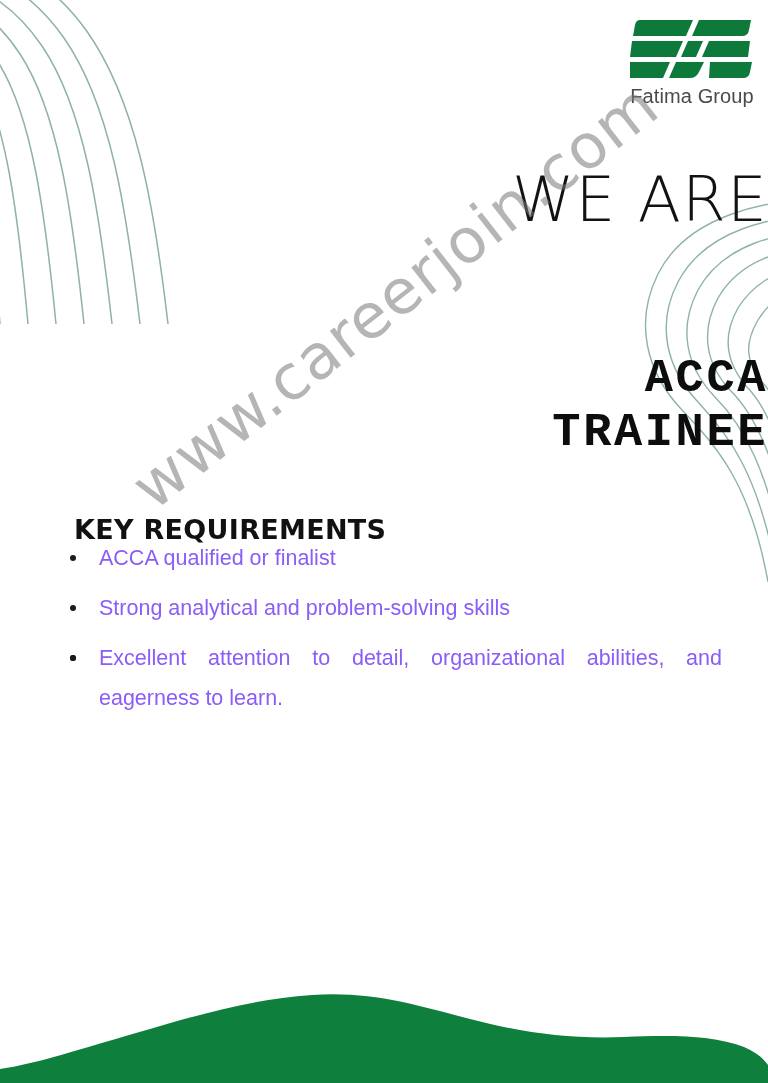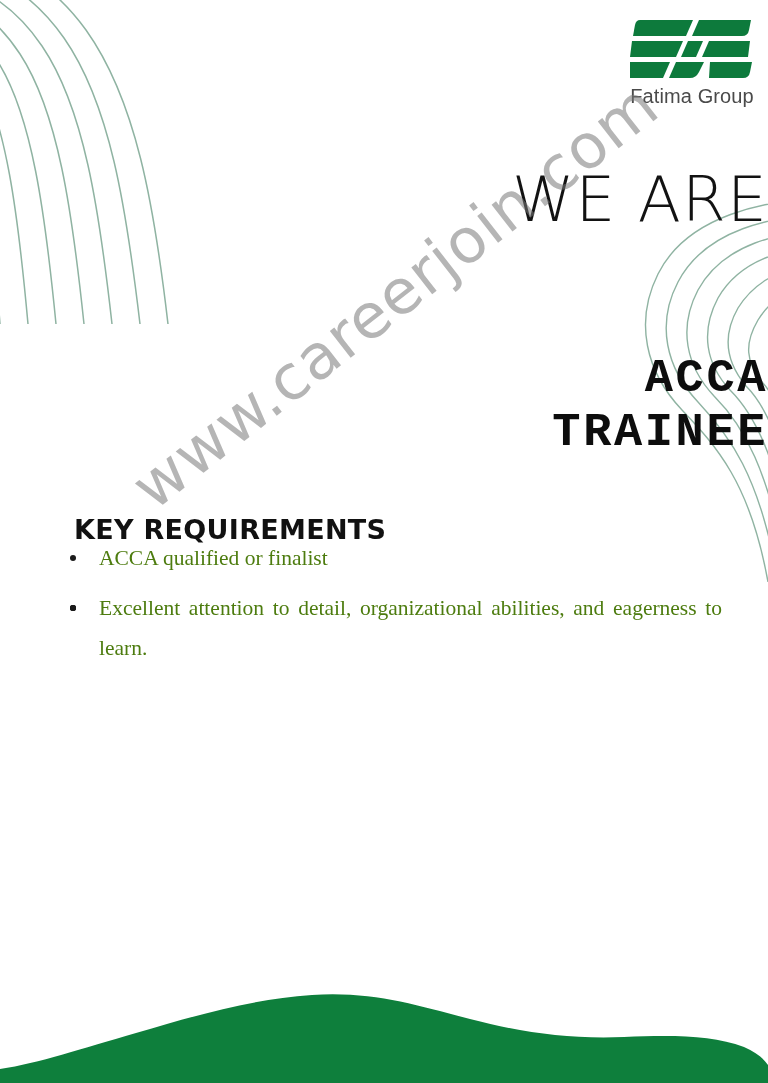--- a/index.html
+++ b/index.html
@@ -115,25 +115,25 @@
     top: 538px;
     width: 660px;
     margin: 0;
     padding: 0;
     list-style: none;
   }
   #requirements-list li {
     position: relative;
     padding-left: 37px;
     margin-bottom: 10px;
-    font-family: Liberation Serif, serif;
+    font-family: Liberation Sans, sans-serif;
     font-weight: 400;
     font-size: 21.5px;
     line-height: 40px;
-    color: #4d7c0f;
+    color: #8b5cf6;
   }
   #requirements-list li .bullet-dot {
     position: absolute;
     left: 8px;
     top: 17px;
     width: 6px;
     height: 6px;
     border-radius: 50%;
     background: #1b1b1b;
   }
@@ -222,20 +222,21 @@
 
   <h3 id="requirements-heading">KEY REQUIREMENTS</h3>
 
   <ul id="requirements-list">
     <li>
       <span class="bullet-dot"></span>
       <span class="req-text">ACCA qualified or finalist</span>
     </li>
     <li>
       <span class="bullet-dot"></span>
+      <span class="req-text">Strong analytical and problem-solving skills</span>
     </li>
     <li>
       <span class="bullet-dot"></span>
     </li>
     <li class="justified">
       <span class="bullet-dot"></span>
       <span class="req-text">Excellent attention to detail, organizational abilities, and eagerness to learn.</span>
     </li>
   </ul>
 

